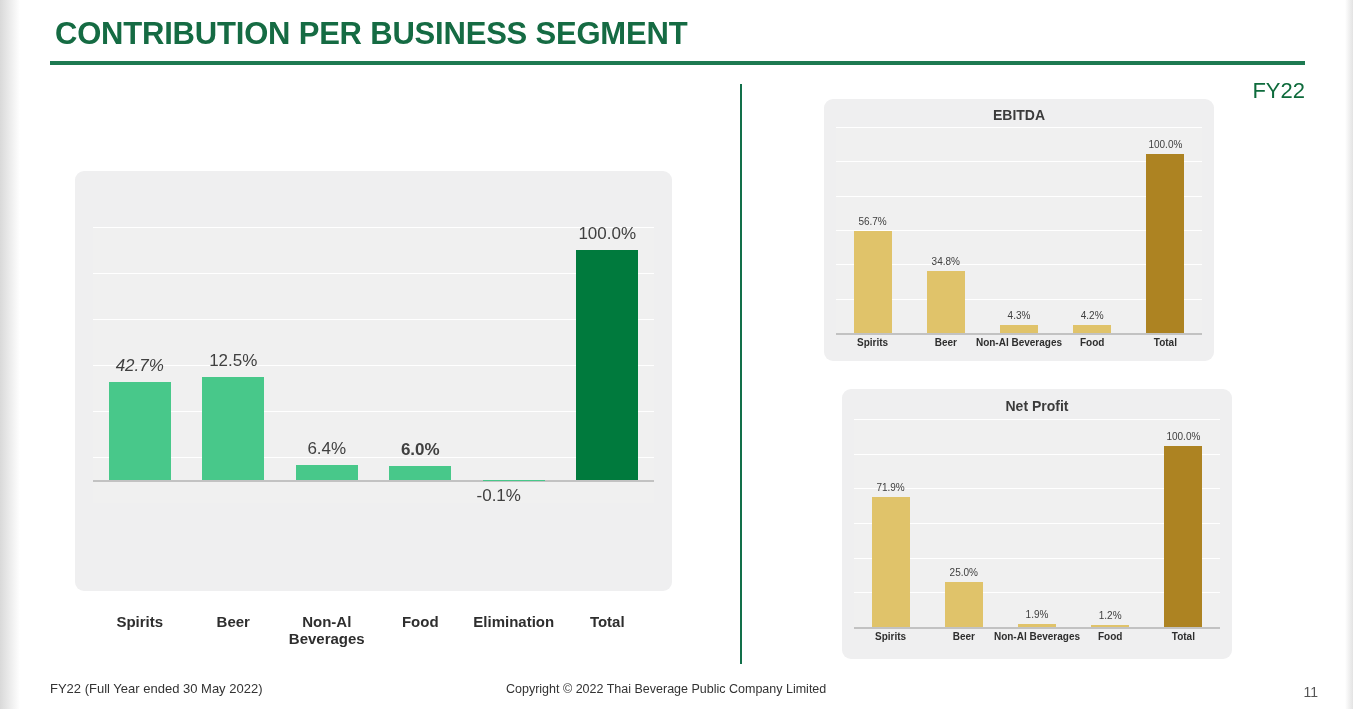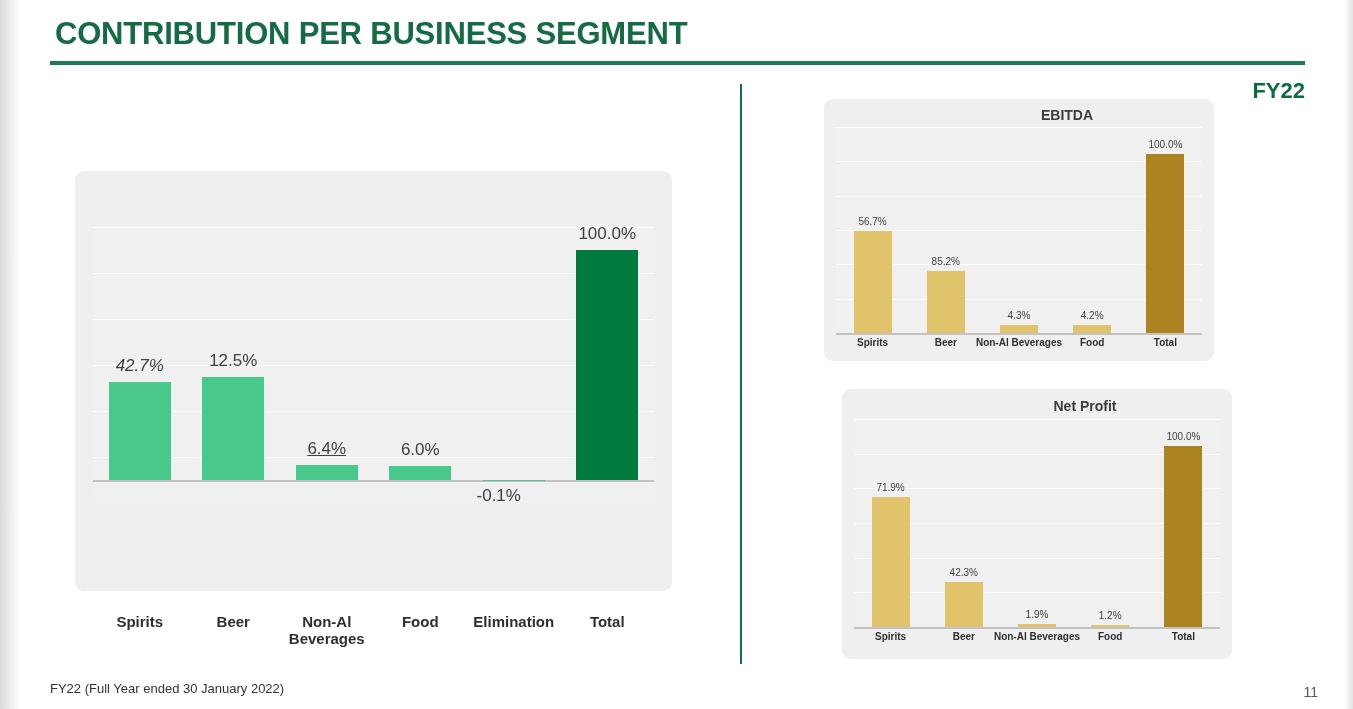--- a/index.html
+++ b/index.html
@@ -31,36 +31,36 @@
     font-size: 31px; font-weight: bold; letter-spacing: -0.2px;
     color: #156b43;
     white-space: nowrap;
   }
   .title-rule {
     position: absolute; left: 50px; top: 61px;
     width: 1255px; height: 4px; background: #1d7a51;
   }
   .fy-label {
     position: absolute; right: 48px; top: 78px;
-    font-size: 22px; font-weight: bold; color: #0e6b3c;
+    font-size: 22px; font-weight: normal; color: #0e6b3c;
   }
   .v-divider {
     position: absolute; left: 740px; top: 84px;
     width: 2px; height: 580px; background: #12704a;
   }
 
   
   .panel {
     position: absolute;
     background: #efeff0;
     border-radius: 9px;
   }
   .panel-title {
     position: absolute; left: 0; width: 100%;
-    text-align: center; font-weight: bold; color: #3b3b3b; margin-left: 48px;
+    text-align: center; font-weight: bold; color: #3b3b3b;
   }
   .plot {
     position: absolute;
     background: #f0f0f0;
   }
   .gridline {
     position: absolute; left: 0; width: 100%; height: 1px;
     background: #ffffff;
   }
   .axisline {
@@ -135,23 +135,23 @@
         <div class="gridline" style="top: 92px;"></div>
         <div class="gridline" style="top: 138px;"></div>
         <div class="gridline" style="top: 184px;"></div>
         <div class="gridline" style="top: 230px;"></div>
         <div class="axisline" style="top: 253px;"></div>
         <div class="bar" style="left: 15.75px; top: 154.79px; bottom: auto; width: 62px; height: 98.21px; background: rgb(72, 200, 138);"></div>
         <div class="bar-label" style="width: 123.5px; left: -15px; top: 128.79px; font-style: italic;">42.7%</div>
         <div class="bar" style="left: 109.25px; top: 149.5px; bottom: auto; width: 62px; height: 103.5px; background: rgb(72, 200, 138);"></div>
         <div class="bar-label" style="width: 123.5px; left: 78.5px; top: 123.5px;">12.5%</div>
         <div class="bar" style="left: 202.75px; top: 238.28px; bottom: auto; width: 62px; height: 14.72px; background: rgb(72, 200, 138);"></div>
-        <div class="bar-label" style="width: 123.5px; left: 172px; top: 212.28px; text-decoration: underline;">6.4%</div>
+        <div class="bar-label" style="width: 123.5px; left: 172px; top: 212.28px;">6.4%</div>
         <div class="bar" style="left: 296.25px; top: 239.2px; bottom: auto; width: 62px; height: 13.8px; background: rgb(72, 200, 138);"></div>
-        <div class="bar-label" style="width: 123.5px; left: 265.5px; top: 213.2px;">6.0%</div>
+        <div class="bar-label" style="width: 123.5px; left: 265.5px; top: 213.2px; font-weight: bold;">6.0%</div>
         <div class="bar" style="left: 389.75px; top: 253px; bottom: auto; width: 62px; height: 0.6px; background: rgb(72, 200, 138);"></div>
         <div class="bar-label" style="width: 123.5px; left: 344px; top: 259px;">-0.1%</div>
         <div class="bar" style="left: 483.25px; top: 23px; bottom: auto; width: 62px; height: 230px; background: rgb(0, 122, 61);"></div>
         <div class="bar-label" style="width: 123.5px; left: 452.5px; top: -3px;">100.0%</div>
       </div>
   <div class="cat-label" style="width: 119.5px; left: 5px; top: 442px;">Spirits</div>
       <div class="cat-label" style="width: 119.5px; left: 98.5px; top: 442px;">Beer</div>
       <div class="cat-label" style="width: 119.5px; left: 192px; top: 442px;">Non-Al Beverages</div>
       <div class="cat-label" style="width: 119.5px; left: 285.5px; top: 442px;">Food</div>
       <div class="cat-label" style="width: 119.5px; left: 379px; top: 442px;">Elimination</div>
@@ -164,21 +164,21 @@
         <div class="gridline" style="top: 0px;"></div>
         <div class="gridline" style="top: 34px;"></div>
         <div class="gridline" style="top: 69px;"></div>
         <div class="gridline" style="top: 103px;"></div>
         <div class="gridline" style="top: 137px;"></div>
         <div class="gridline" style="top: 172px;"></div>
         <div class="axisline" style="top: 206px;"></div>
         <div class="bar" style="left: 17.6px; top: 104.433px; bottom: auto; width: 38px; height: 101.567px; background: rgb(224, 195, 106);"></div>
         <div class="bar-label" style="width: 103.2px; left: -15px; top: 89.433px;">56.7%</div>
         <div class="bar" style="left: 90.8px; top: 143.663px; bottom: auto; width: 38px; height: 62.3374px; background: rgb(224, 195, 106);"></div>
-        <div class="bar-label" style="width: 103.2px; left: 58.2px; top: 128.663px;">85.2%</div>
+        <div class="bar-label" style="width: 103.2px; left: 58.2px; top: 128.663px;">34.8%</div>
         <div class="bar" style="left: 164px; top: 198.297px; bottom: auto; width: 38px; height: 7.70261px; background: rgb(224, 195, 106);"></div>
         <div class="bar-label" style="width: 103.2px; left: 131.4px; top: 183.297px;">4.3%</div>
         <div class="bar" style="left: 237.2px; top: 198.477px; bottom: auto; width: 38px; height: 7.52348px; background: rgb(224, 195, 106);"></div>
         <div class="bar-label" style="width: 103.2px; left: 204.6px; top: 183.477px;">4.2%</div>
         <div class="bar" style="left: 310.4px; top: 26.8696px; bottom: auto; width: 38px; height: 179.13px; background: rgb(173, 131, 34);"></div>
         <div class="bar-label" style="width: 103.2px; left: 277.8px; top: 11.8696px;">100.0%</div>
       </div>
   <div class="cat-label" style="width: 99.2px; left: -1px; top: 238px;">Spirits</div>
       <div class="cat-label" style="width: 99.2px; left: 72.2px; top: 238px;">Beer</div>
       <div class="cat-label" style="width: 99.2px; left: 145.4px; top: 238px;">Non-Al Beverages</div>
@@ -192,31 +192,32 @@
         <div class="gridline" style="top: 0px;"></div>
         <div class="gridline" style="top: 35px;"></div>
         <div class="gridline" style="top: 69px;"></div>
         <div class="gridline" style="top: 104px;"></div>
         <div class="gridline" style="top: 139px;"></div>
         <div class="gridline" style="top: 173px;"></div>
         <div class="axisline" style="top: 208px;"></div>
         <div class="bar" style="left: 17.6px; top: 77.9548px; bottom: auto; width: 38px; height: 130.045px; background: rgb(224, 195, 106);"></div>
         <div class="bar-label" style="width: 103.2px; left: -15px; top: 62.9548px;">71.9%</div>
         <div class="bar" style="left: 90.8px; top: 162.783px; bottom: auto; width: 38px; height: 45.2174px; background: rgb(224, 195, 106);"></div>
-        <div class="bar-label" style="width: 103.2px; left: 58.2px; top: 147.783px;">42.3%</div>
+        <div class="bar-label" style="width: 103.2px; left: 58.2px; top: 147.783px;">25.0%</div>
         <div class="bar" style="left: 164px; top: 204.563px; bottom: auto; width: 38px; height: 3.43652px; background: rgb(224, 195, 106);"></div>
         <div class="bar-label" style="width: 103.2px; left: 131.4px; top: 189.563px;">1.9%</div>
         <div class="bar" style="left: 237.2px; top: 205.83px; bottom: auto; width: 38px; height: 2.17043px; background: rgb(224, 195, 106);"></div>
         <div class="bar-label" style="width: 103.2px; left: 204.6px; top: 190.83px;">1.2%</div>
         <div class="bar" style="left: 310.4px; top: 27.1304px; bottom: auto; width: 38px; height: 180.87px; background: rgb(173, 131, 34);"></div>
         <div class="bar-label" style="width: 103.2px; left: 277.8px; top: 12.1304px;">100.0%</div>
       </div>
   <div class="cat-label" style="width: 99.2px; left: -1px; top: 242px;">Spirits</div>
       <div class="cat-label" style="width: 99.2px; left: 72.2px; top: 242px;">Beer</div>
       <div class="cat-label" style="width: 99.2px; left: 145.4px; top: 242px;">Non-Al Beverages</div>
       <div class="cat-label" style="width: 99.2px; left: 218.6px; top: 242px;">Food</div>
       <div class="cat-label" style="width: 99.2px; left: 291.8px; top: 242px;">Total</div>
     </div>
 
-  <div class="footer-left">FY22 (Full Year ended 30 January 2022)</div>
+  <div class="footer-left">FY22 (Full Year ended 30 May 2022)</div>
+  <div class="footer-center">Copyright © 2022 Thai Beverage Public Company Limited</div>
   <div class="page-number">11</div>
 
 </div>
 
 </body></html>

